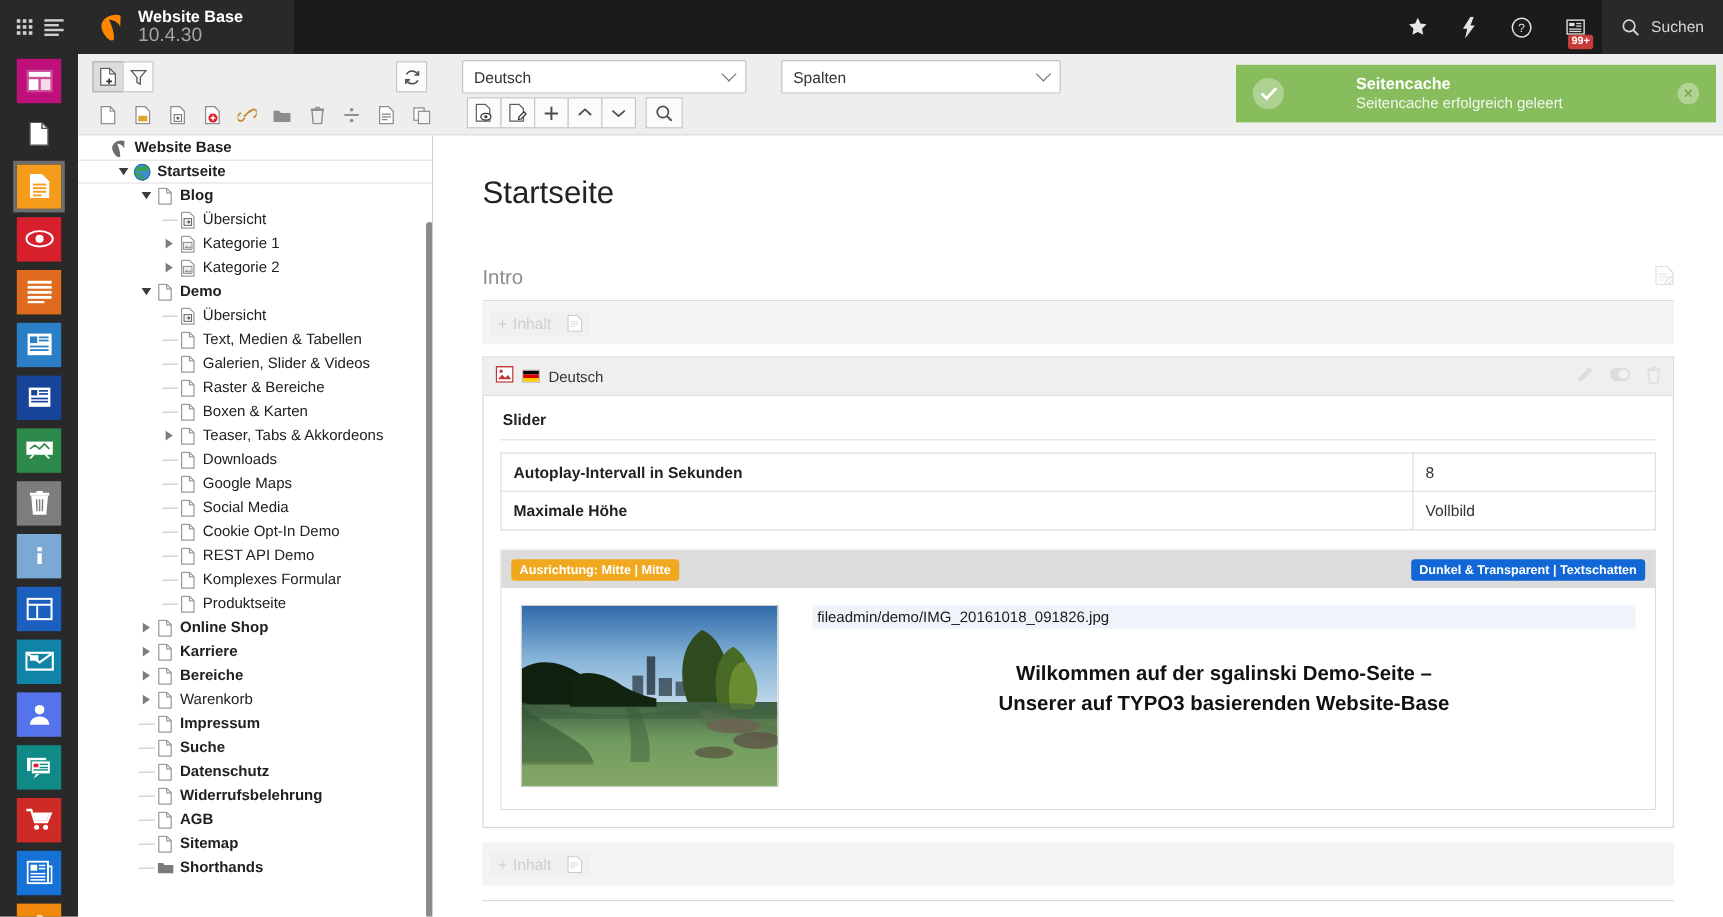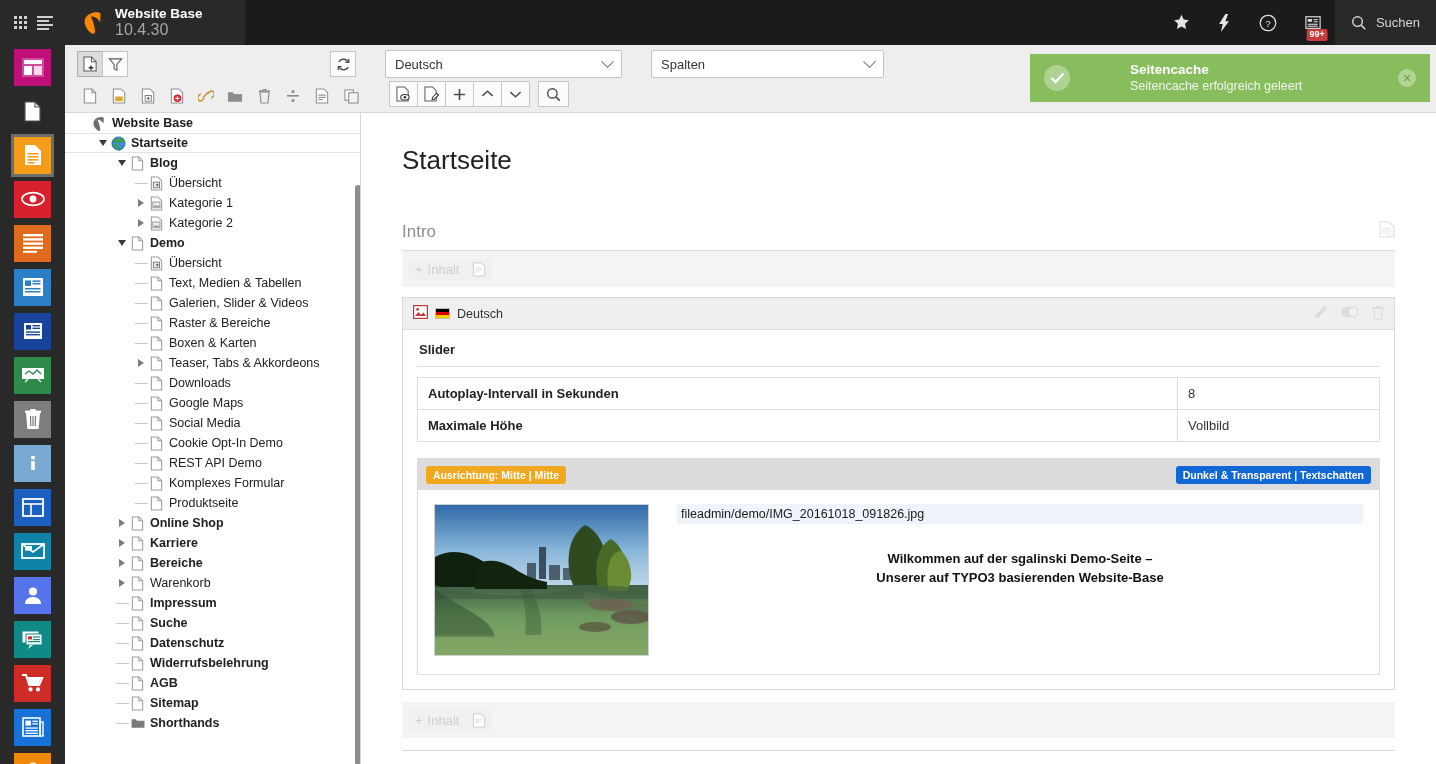--- a/index.html
+++ b/index.html
@@ -177,21 +177,21 @@
     font-size:10.5px; font-weight:bold; color:#fff; padding:3px 7px; border-radius:3px;
     white-space:nowrap;
   }
   .slide-body { background:#fff; display:flex; padding:14px 16px 18px 16px; gap:28px; }
   .thumb {
     width:215px; height:152px; border:1px solid #cfcfcf; flex:0 0 215px; position:relative; overflow:hidden;
   }
   .filepath {
     background:#eef4fa; color:#1a1a1a; font-size:12.5px; padding:3px 4px; margin-bottom:26px;
   }
-  .headline { text-align:center; font-size:13px; font-weight:bold; color:#111; line-height:1.45; }
+  .headline { text-align:center; font-size:17px; font-weight:bold; color:#111; line-height:1.45; }
   .bottom-add { margin:12px 16px 0 16px; background:#f4f4f4; height:36px; display:flex; align-items:center; padding-left:6px; }
   .bottom-rule { margin:12px 16px 0 16px; border-top:1px solid #dadada; }
 
   
   .toast {
     position:absolute; right:6px; top:54px; width:400px; height:48px;
     background:rgba(121,182,72,0.88); display:flex; align-items:center;
     padding:0 14px; gap:12px; z-index:60;
   }
   .toast-check {

